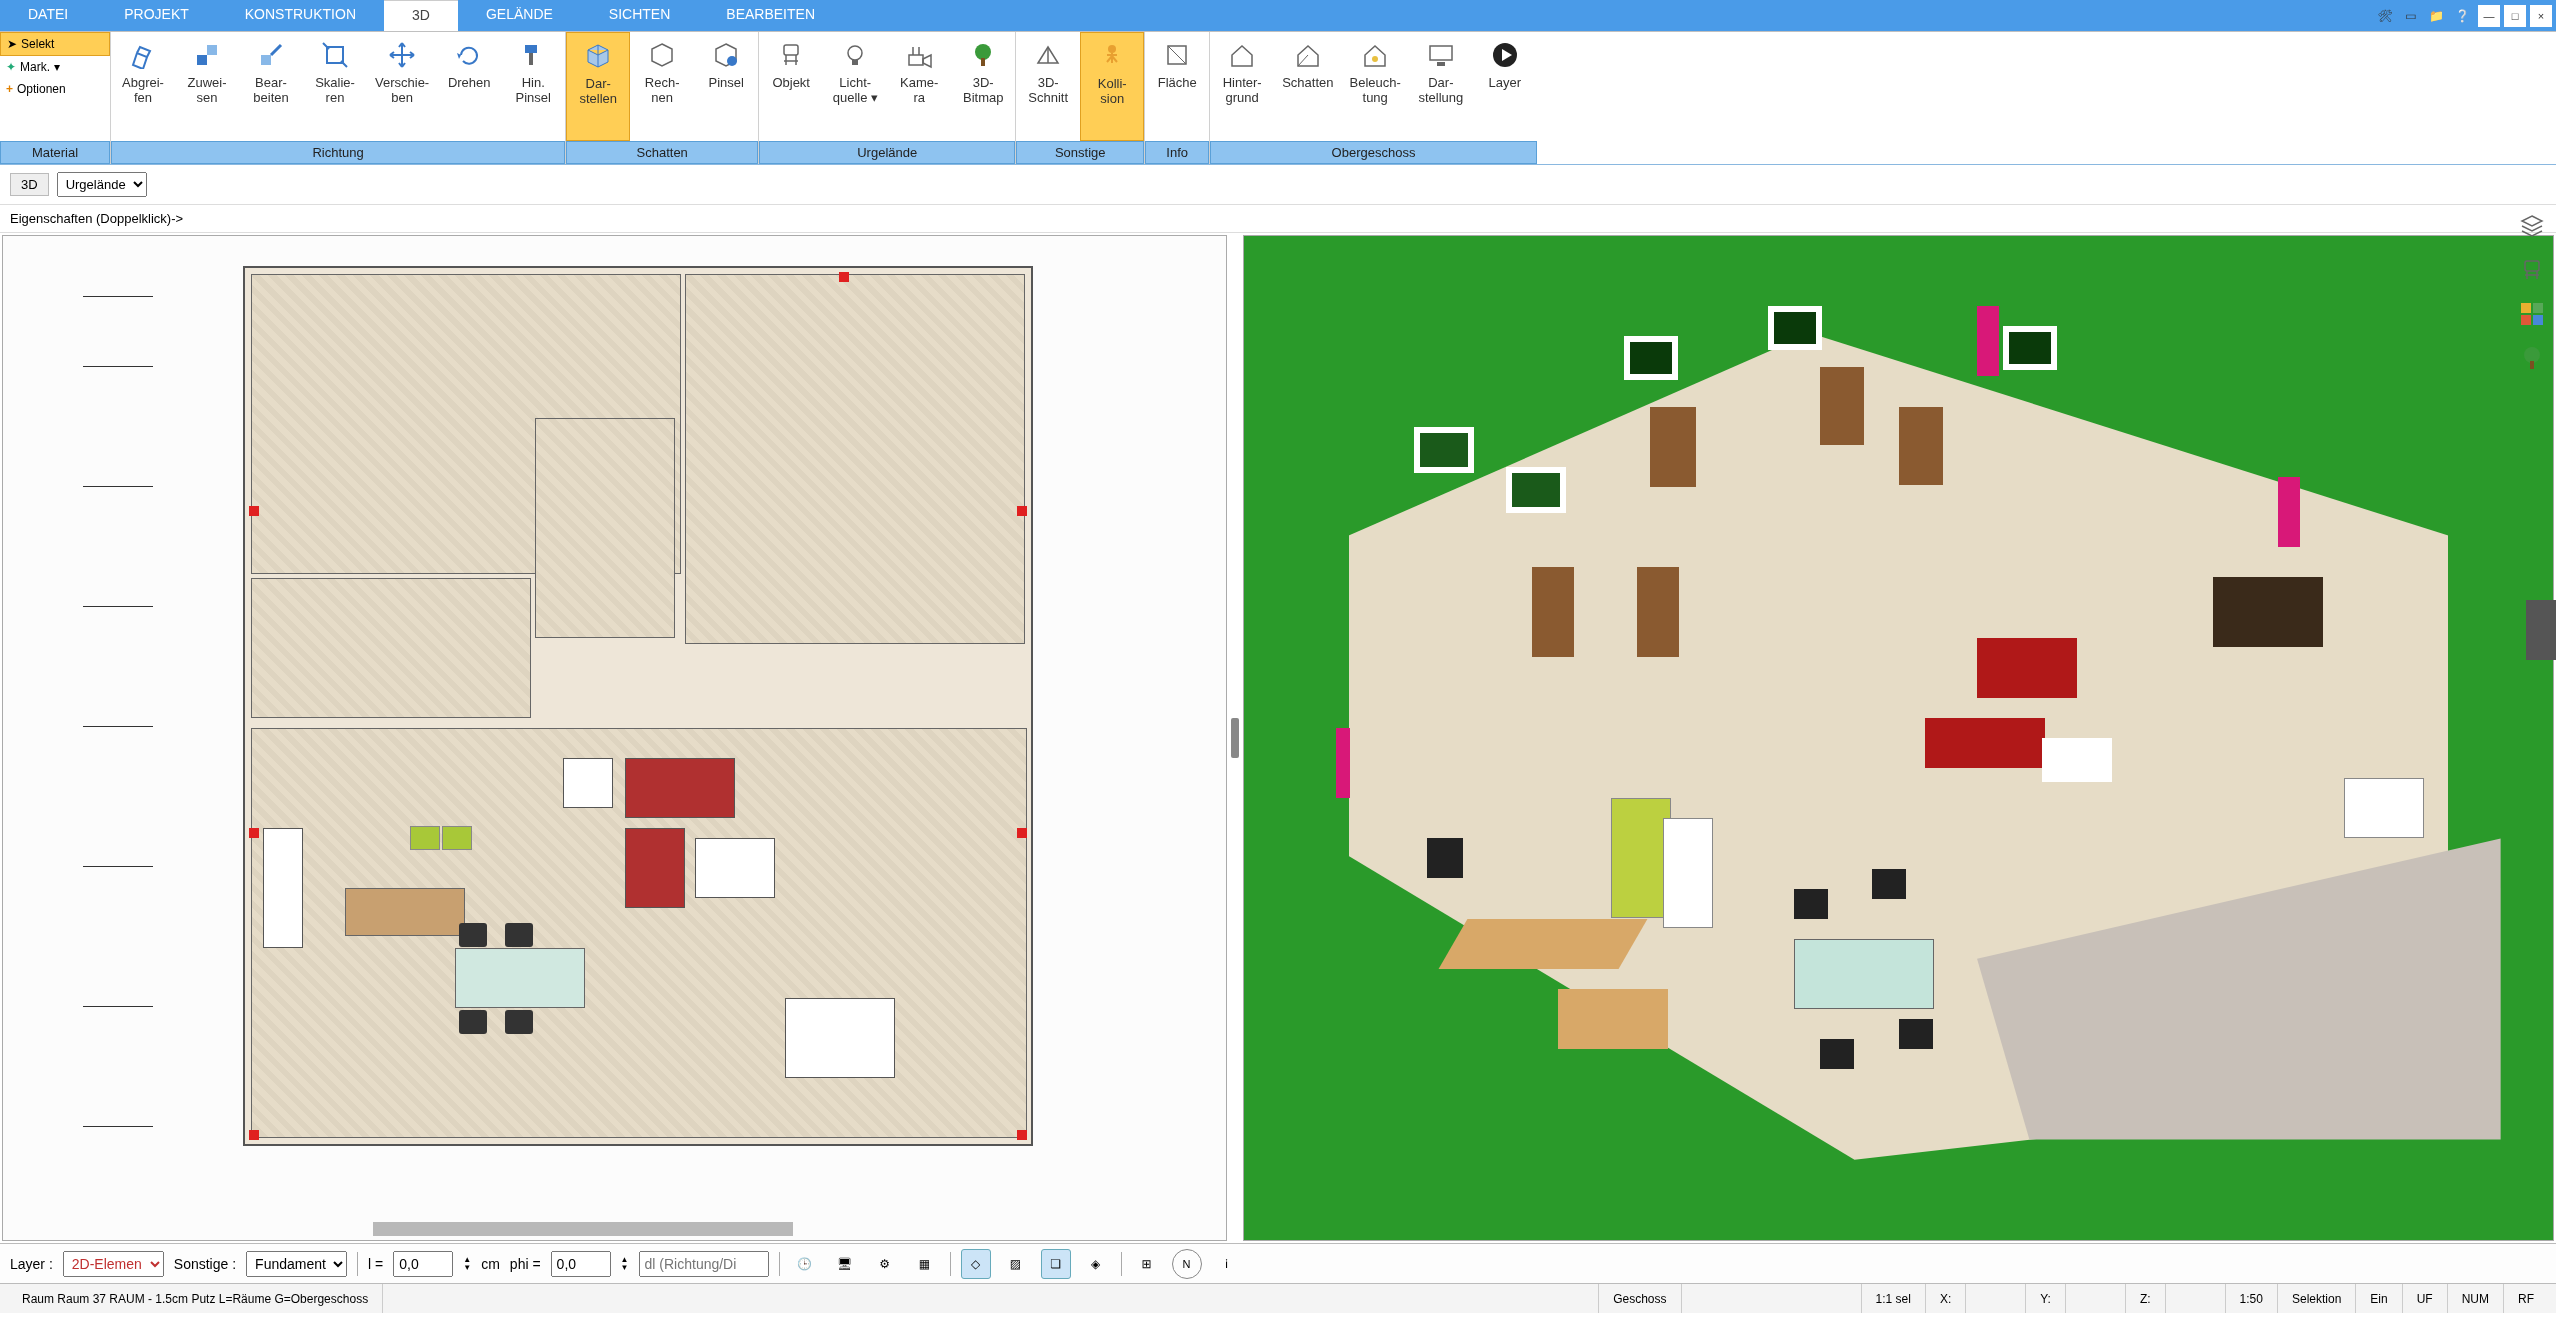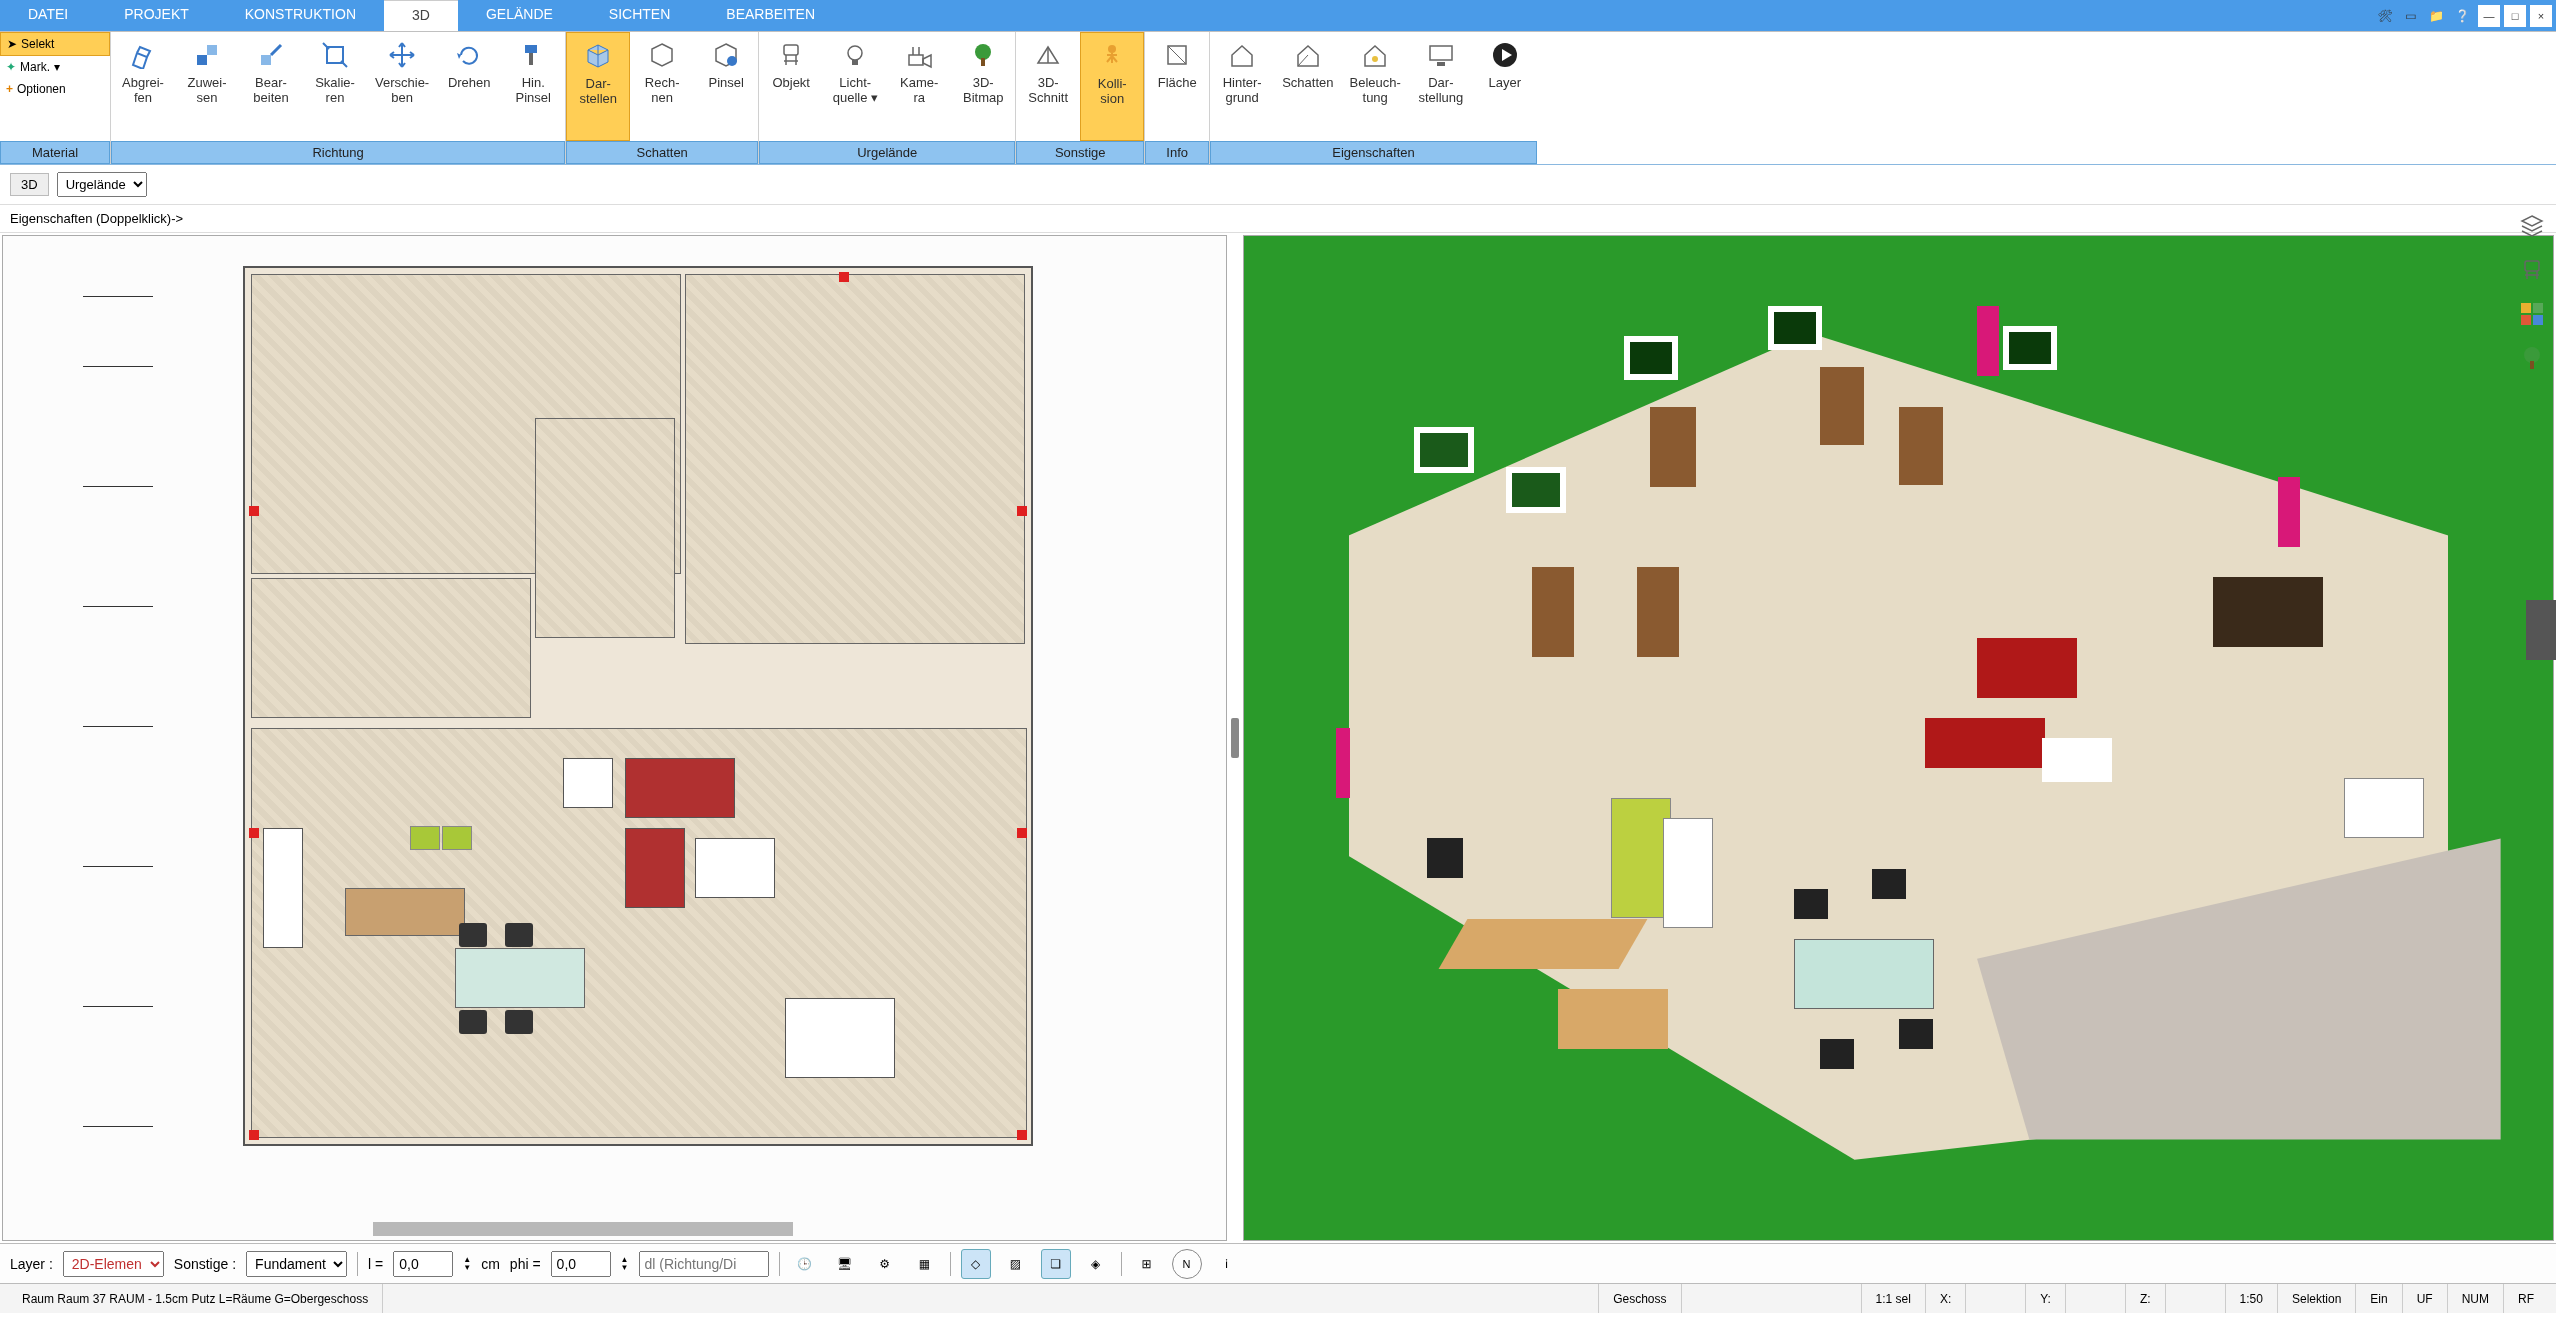--- a/index.html
+++ b/index.html
@@ -348,21 +348,21 @@
           <div class="group-item">
             <div class="icon-box">
               <svg width="28" height="28">
                 <circle cx="14" cy="14" r="12" fill="#222"></circle>
                 <path d="M11 8l10 6-10 6z" fill="#fff"></path>
               </svg>
             </div>
             <div class="lbl">Layer</div>
           </div>
         </div>
-        <div class="group-label">Eigenschaften</div>
+        <div class="group-label">Obergeschoss</div>
       </div>
     </div>
 </div>
 
 <div class="subbar">
   <span class="small-label">3D</span>
   <select>
     <option>Urgelände</option>
   </select>
 </div>

